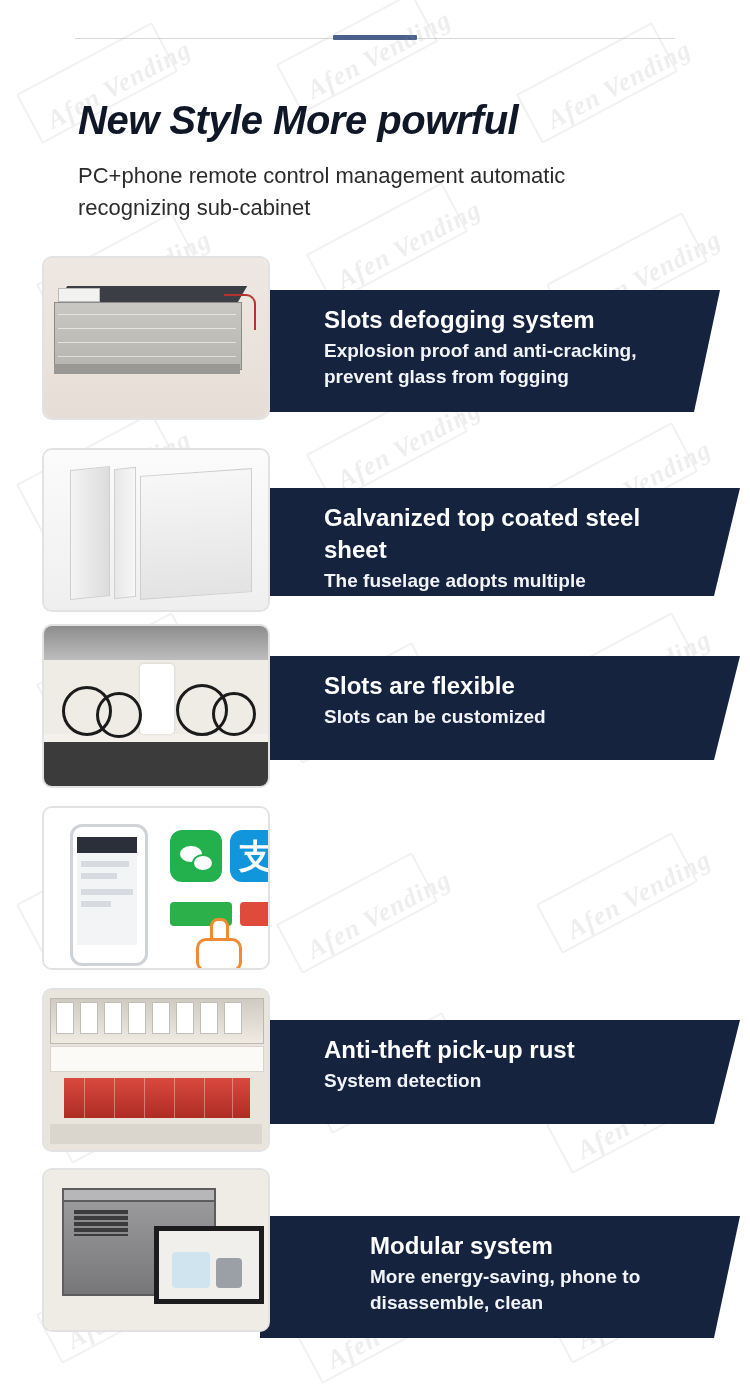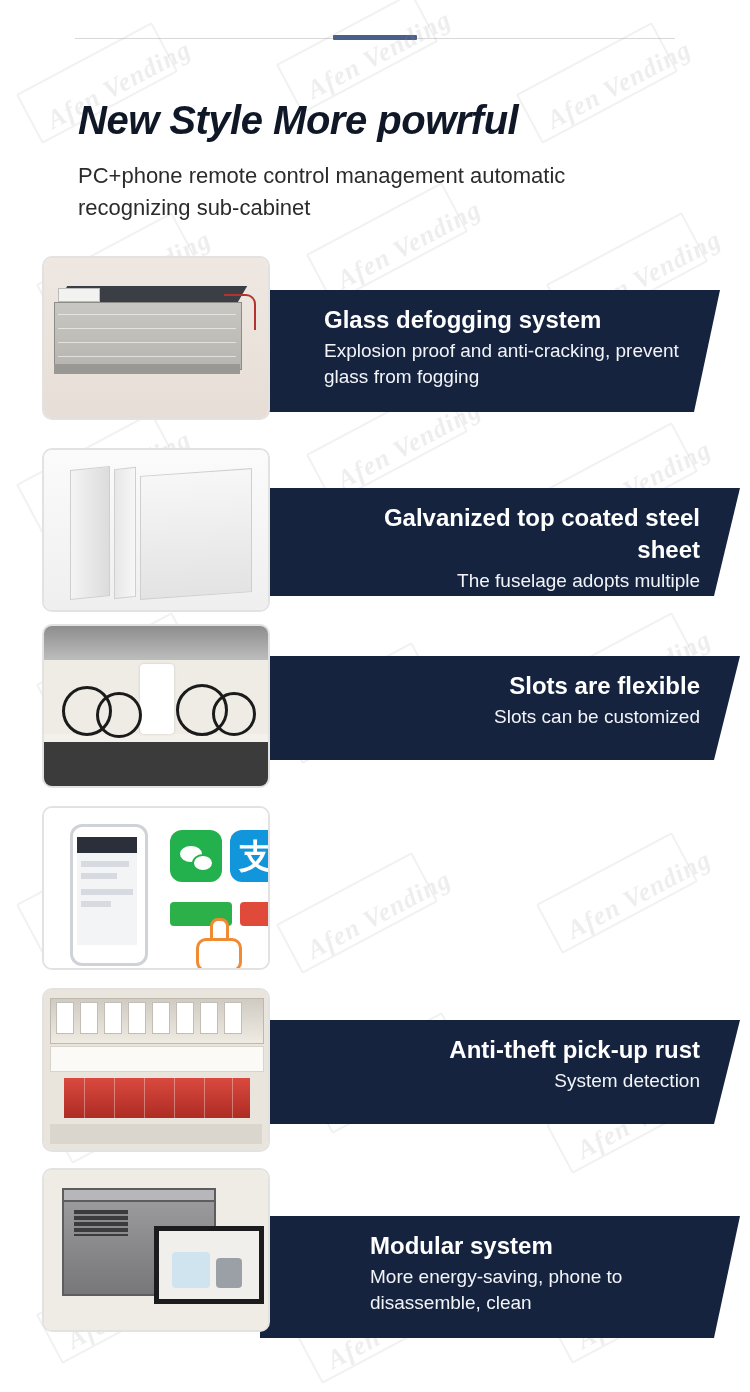--- a/index.html
+++ b/index.html
@@ -103,26 +103,26 @@
   }
   .banner-title {
     font-size: 24px;
     font-weight: 800;
     line-height: 32px;
     margin: 0 0 2px 0;
   }
   .banner-desc {
     font-size: 19px;
     line-height: 26px;
-    font-weight: 400;
+    font-weight: 700;
     color: #f2f4f8;
     margin: 0;
   }
   .center .banner-title,
-  .center .banner-desc { text-align: right; margin-left: 12px; }
+  .center .banner-desc { text-align: left; }
   .left .banner-title,
   .left .banner-desc { text-align: left; }
 
   .thumb {
     position: absolute;
     width: 228px;
     height: 164px;
     border: 2px solid #e2e2e2;
     border-radius: 10px;
     background: #fafafa;
@@ -247,21 +247,21 @@
 </div>
 
 <div class="top-rule"></div>
 <div class="top-rule-accent"></div>
 
 <div class="heading">New Style  More powrful</div>
 <div class="subheading">PC+phone remote control management  automatic recognizing sub-cabinet</div>
 
 <div class="feature" style="top:256px; height:176px;">
   <div class="banner left" style="left:220px; top:34px; width:460px; height:122px;">
-    <div class="banner-title">Glass defogging system</div>
+    <div class="banner-title">Slots defogging system</div>
     <div class="banner-desc">Explosion proof and anti-cracking, prevent glass from fogging</div>
   </div>
   <div class="thumb" style="left:2px; top:0;">
     <div class="art art1">
       <div class="glass-top"></div>
       <div class="glass-body"></div>
       <div class="line" style="top:56px;"></div>
       <div class="line" style="top:70px;"></div>
       <div class="line" style="top:84px;"></div>
       <div class="line" style="top:98px;"></div>

